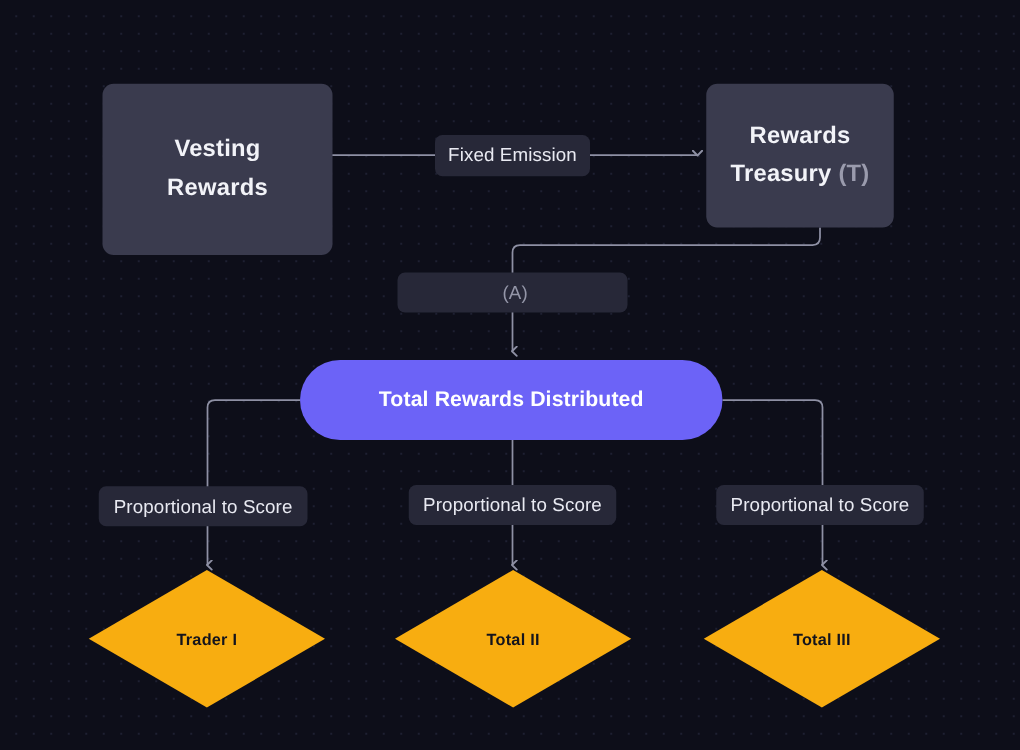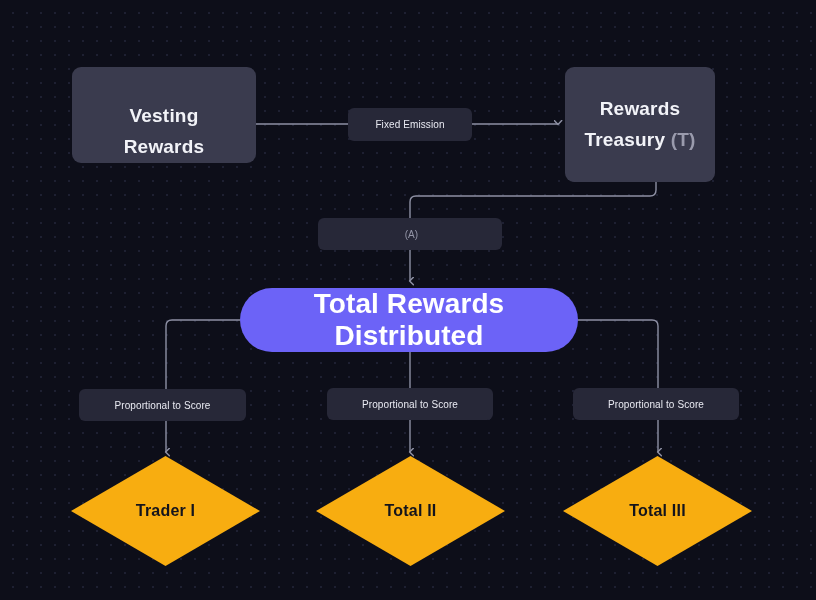--- a/index.html
+++ b/index.html
@@ -51,56 +51,56 @@
   }
   .rect-node .dim {
     color: #9a9bad;
     font-weight: bold;
   }
 
   .pill-node {
     background: #6c63f7;
     border-radius: 999px;
     color: #ffffff;
-    font-size: 28px;
+    font-size: 17px;
     font-weight: bold;
     letter-spacing: 0.1px;
   }
 
   .chip {
     position: absolute;
     box-sizing: border-box;
     display: flex;
     align-items: center;
     justify-content: center;
     background: #272838;
     border-radius: 6px;
     color: #e9eaf2;
-    font-size: 10px;
+    font-size: 15px;
     letter-spacing: 0.1px;
     white-space: nowrap;
   }
   .chip .dim {
     color: #9496a8;
   }
 
   .diamond-wrap {
     position: absolute;
   }
   .diamond-wrap svg {
     display: block;
   }
   .diamond-label {
     position: absolute;
     inset: 0;
     display: flex;
     align-items: center;
     justify-content: center;
     color: #14141c;
-    font-size: 16px;
+    font-size: 13px;
     font-weight: bold;
     letter-spacing: 0.2px;
     pointer-events: none;
   }
 </style>
 </head>
 <body>
 
 <div id="stage">
 
@@ -115,21 +115,21 @@
 
     <path d="M656 182 L656 190 Q656 196 650 196 L416 196 Q410 196 410 202 L410 281" stroke="#8e90a4" stroke-width="1.4" marker-end="url(#ah)"></path>
 
     <path d="M240 320 L172 320 Q166 320 166 326 L166 452" stroke="#8e90a4" stroke-width="1.4" marker-end="url(#ah)"></path>
 
     <path d="M410 352 L410 452" stroke="#8e90a4" stroke-width="1.4" marker-end="url(#ah)"></path>
 
     <path d="M578 320 L652 320 Q658 320 658 326 L658 452" stroke="#8e90a4" stroke-width="1.4" marker-end="url(#ah)"></path>
   </svg>
 
-  <div class="node rect-node" style="left:72px; top:67px; width:184px; height:96px;align-items:flex-end;">
+  <div class="node rect-node" style="left:82px; top:67px; width:184px; height:137px;">
     <div>
       <div>Vesting</div>
       <div>Rewards</div>
     </div>
   </div>
 
   <div class="node rect-node" style="left:565px; top:67px; width:150px; height:115px;">
     <div>
       <div>Rewards</div>
       <div>

